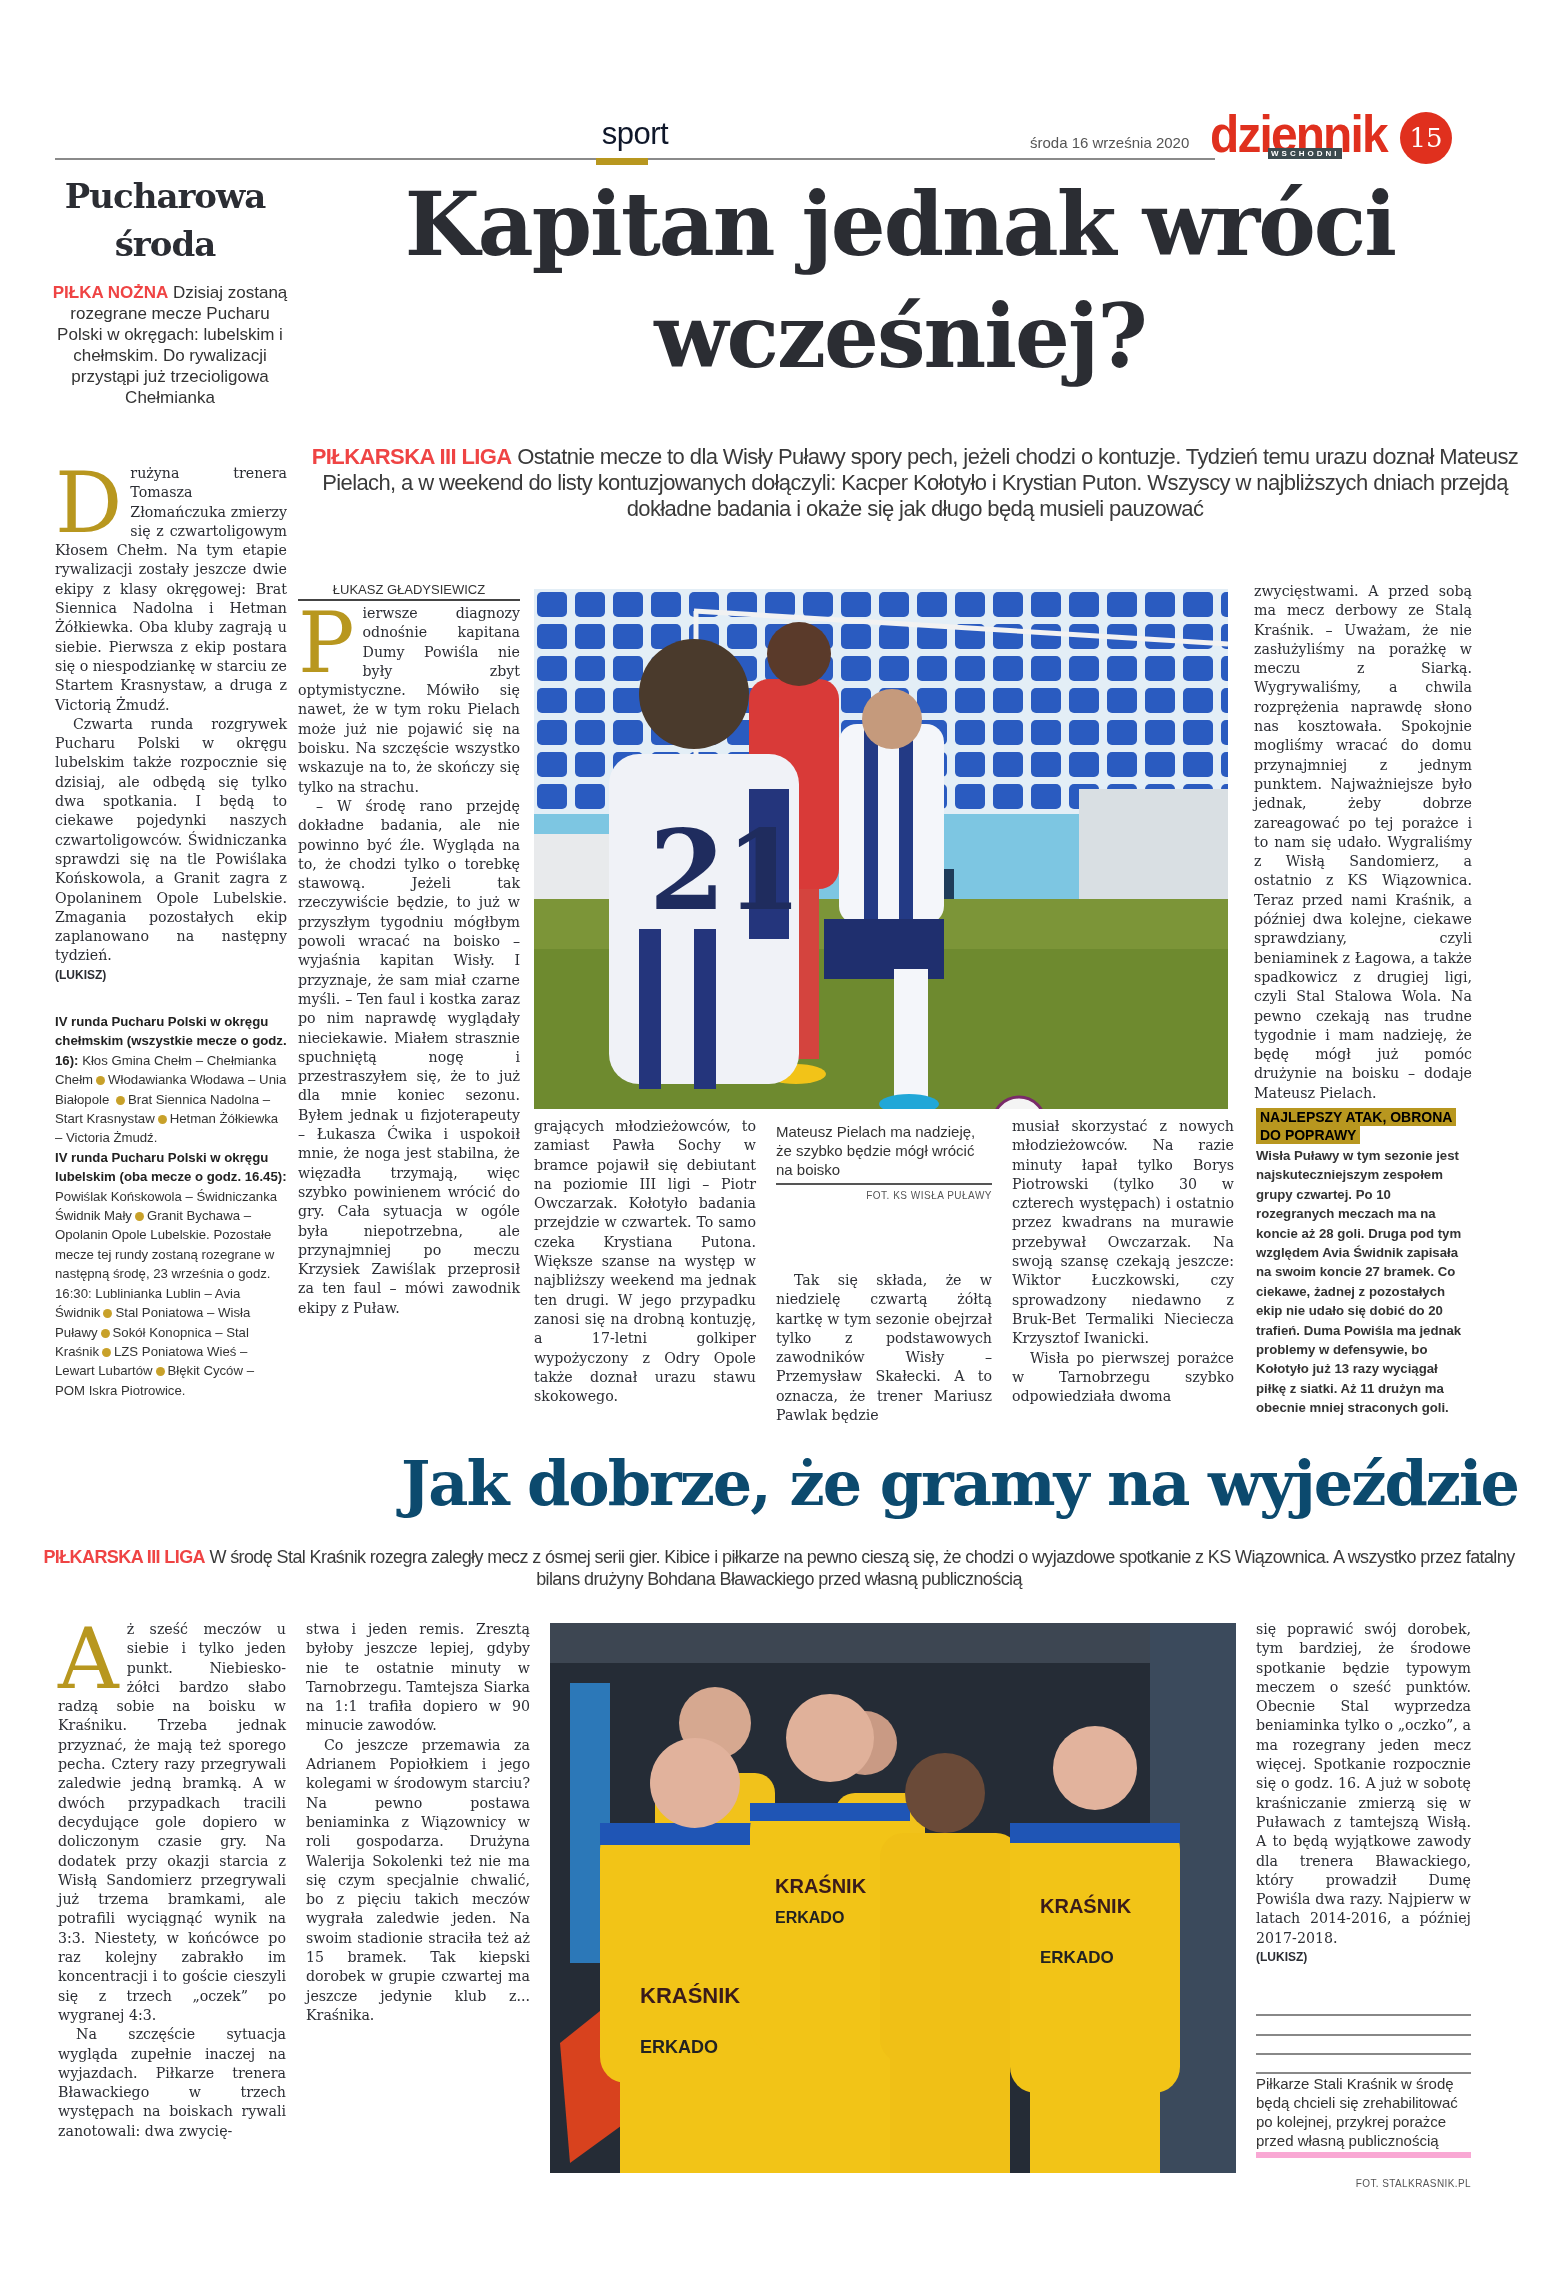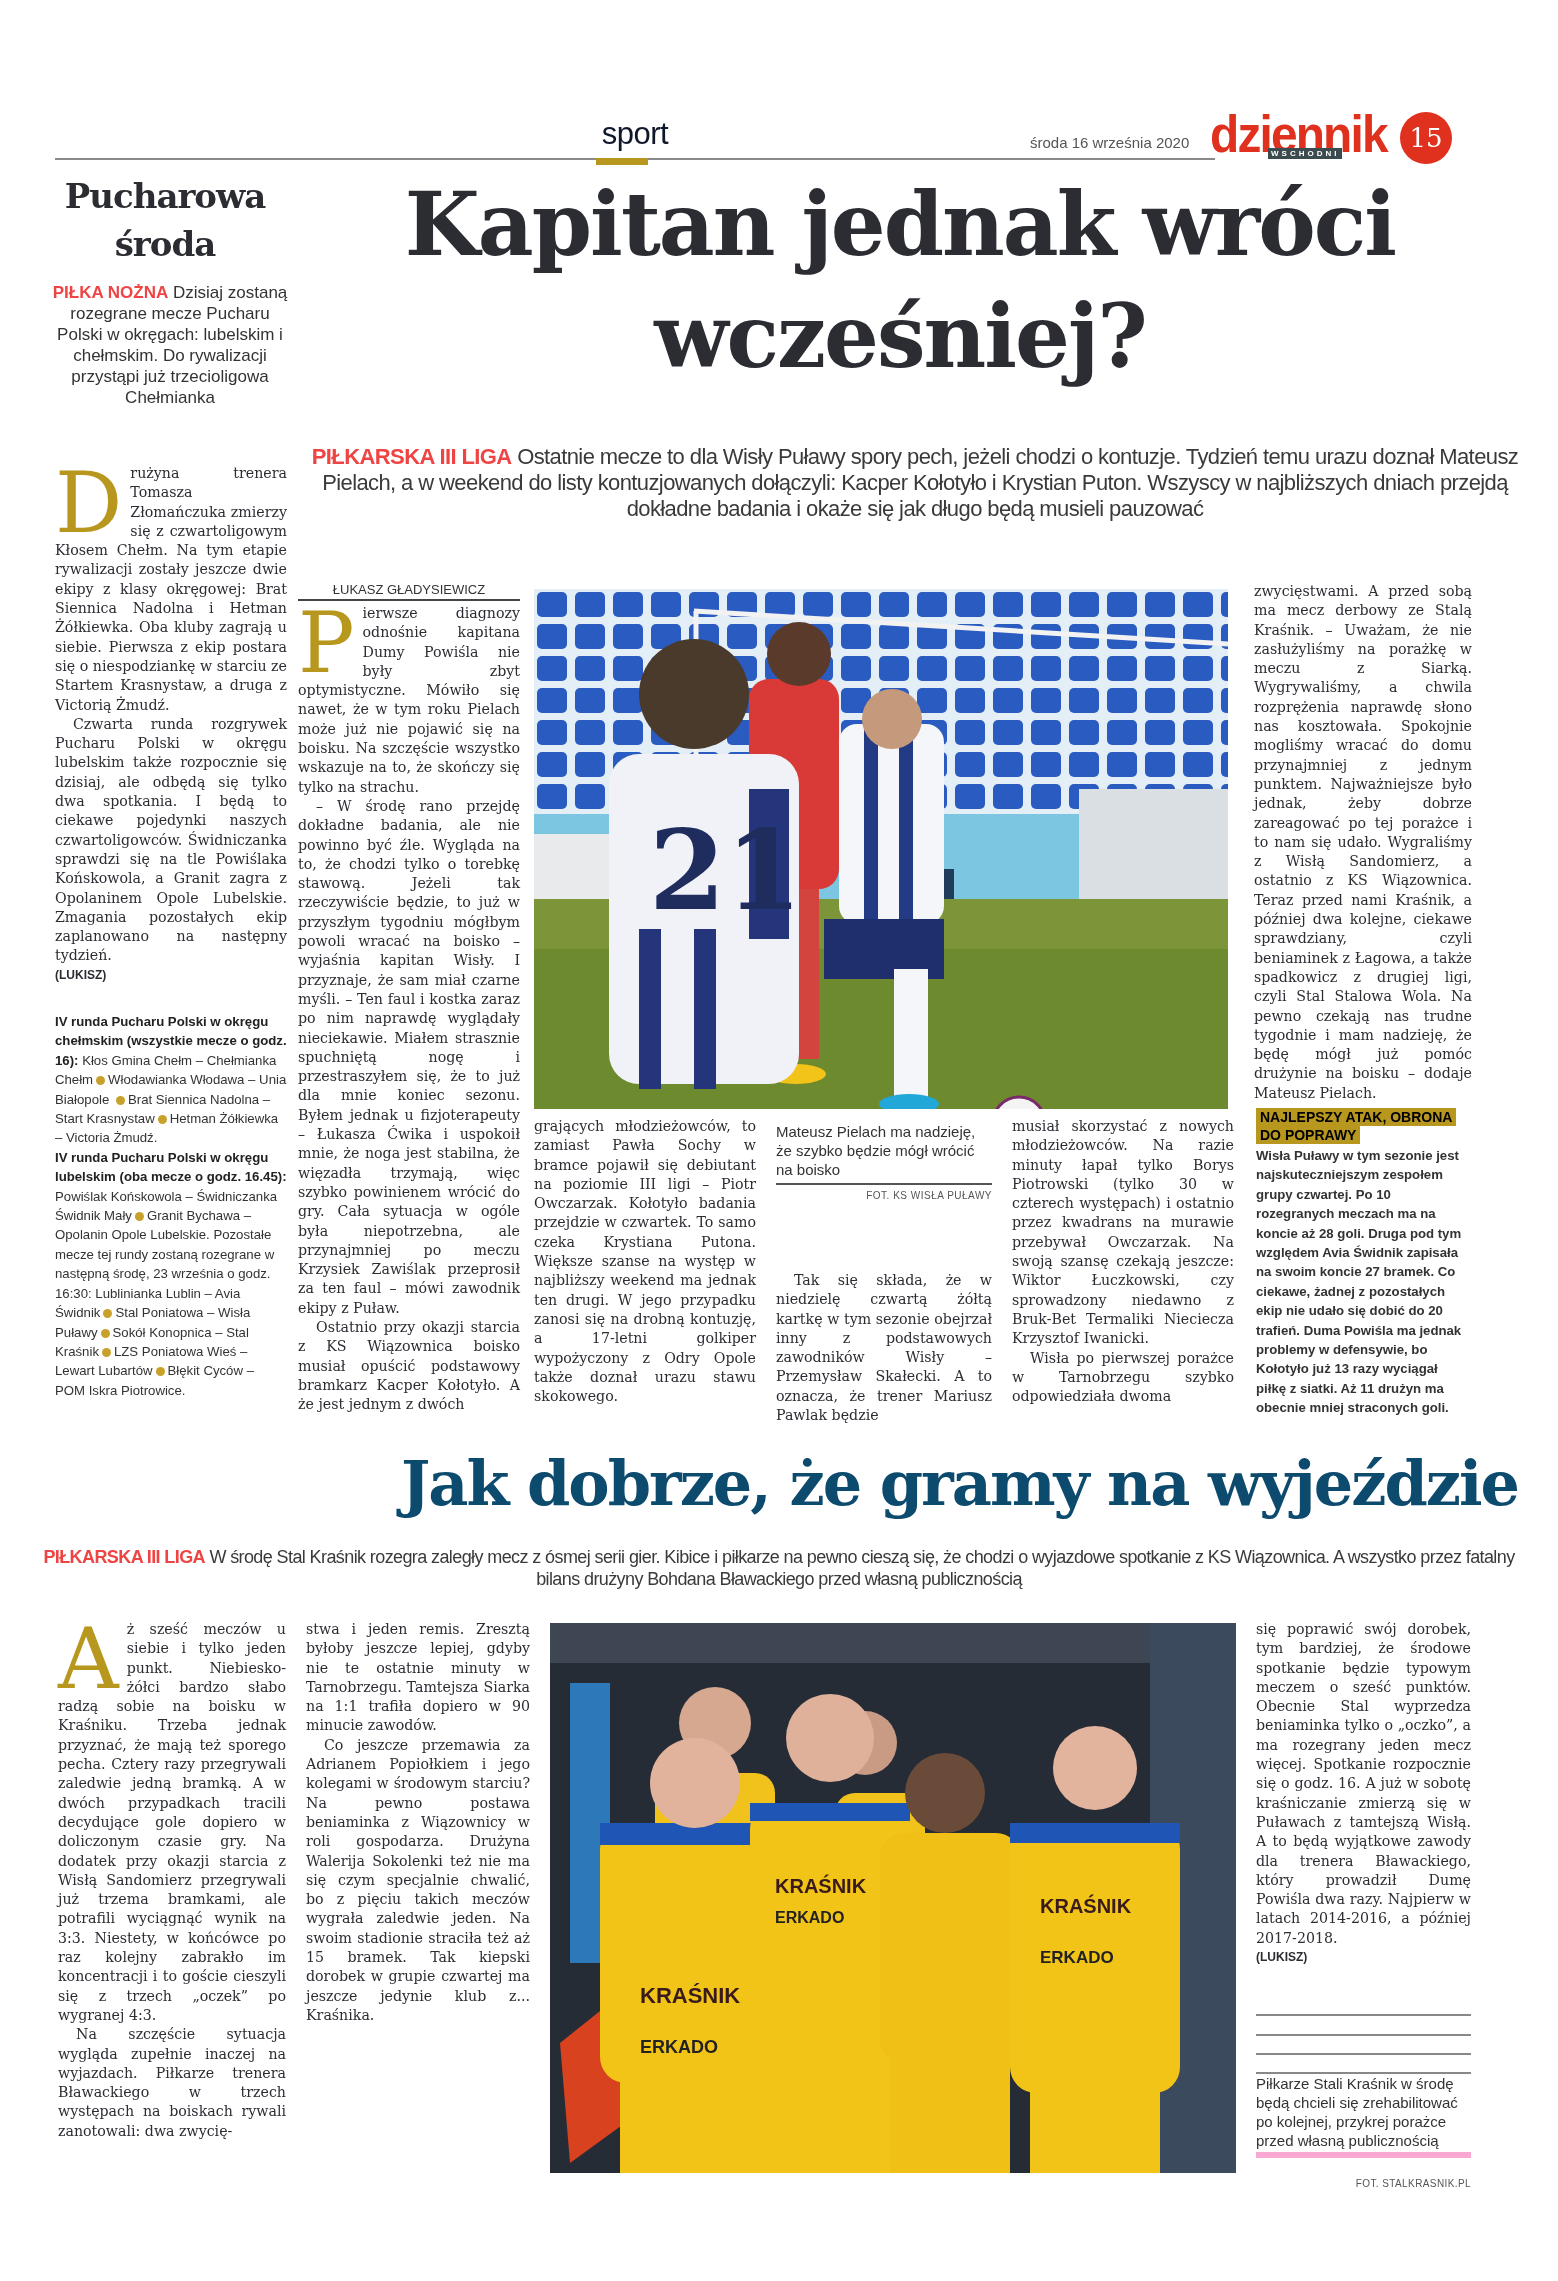--- a/index.html
+++ b/index.html
@@ -95,21 +95,20 @@
 <div class="standfirst">
   <span class="kicker">PIŁKARSKA III LIGA</span>
   <span>Ostatnie mecze to dla Wisły Puławy spory pech, jeżeli chodzi o kontuzje. Tydzień temu urazu doznał Mateusz Pielach, a w weekend do listy kontuzjowanych dołączyli: Kacper Kołotyło i Krystian Puton. Wszyscy w najbliższych dniach przejdą dokładne badania i okaże się jak długo będą musieli pauzować</span>
 </div>
 
 <div class="byline">ŁUKASZ GŁADYSIEWICZ</div>
 
 <div class="body-col" style="left:298px; top:604px; width:222px;">
   <p class="first"><span class="dropcap">P</span><span>ierwsze diagnozy odnośnie kapitana Dumy Powiśla nie były zbyt optymistyczne. Mówiło się nawet, że w tym roku Pielach może już nie pojawić się na boisku. Na szczęście wszystko wskazuje na to, że skończy się tylko na strachu.</span></p>
   <p>– W środę rano przejdę dokładne badania, ale nie powinno być źle. Wygląda na to, że chodzi tylko o torebkę stawową. Jeżeli tak rzeczywiście będzie, to już w przyszłym tygodniu mógłbym powoli wracać na boisko – wyjaśnia kapitan Wisły. I przyznaje, że sam miał czarne myśli. – Ten faul i kostka zaraz po nim naprawdę wyglądały nieciekawie. Miałem strasznie spuchniętą nogę i przestraszyłem się, że to już dla mnie koniec sezonu. Byłem jednak u fizjoterapeuty – Łukasza Ćwika i uspokoił mnie, że noga jest stabilna, że więzadła trzymają, więc szybko powinienem wrócić do gry. Cała sytuacja w ogóle była niepotrzebna, ale przynajmniej po meczu Krzysiek Zawiślak przeprosił za ten faul – mówi zawodnik ekipy z Puław.</p>
-  <p>Ostatnio przy okazji starcia z KS Wiązownica boisko musiał opuścić podstawowy bramkarz Kacper Kołotyło. A że jest jednym z dwóch</p>
 </div>
 
 <div class="photo1">
   <svg width="694" height="520" viewBox="0 0 694 520">
     <defs>
       <pattern id="seats" width="38" height="32" patternUnits="userSpaceOnUse">
         <rect width="38" height="32" fill="#e3eef6"></rect>
         <rect x="3" y="3" width="30" height="25" rx="5" fill="#2a5bc0"></rect>
       </pattern>
     </defs>
@@ -149,21 +148,21 @@
 </div>
 
 <div class="body-col" style="left:534px; top:1117px; width:222px;">
   <p class="first">grających młodzieżowców, to zamiast Pawła Sochy w bramce pojawił się debiutant na poziomie III ligi – Piotr Owczarzak. Kołotyło badania przejdzie w czwartek. To samo czeka Krystiana Putona. Większe szanse na występ w najbliższy weekend ma jednak ten drugi. W jego przypadku zanosi się na drobną kontuzję, a 17-letni golkiper wypożyczony z Odry Opole także doznał urazu stawu skokowego.</p>
 </div>
 
 <div class="caption1">Mateusz Pielach ma nadzieję, że szybko będzie mógł wrócić na boisko</div>
 <div class="credit1">FOT. KS WISŁA PUŁAWY</div>
 
 <div class="body-col" style="left:776px; top:1271px; width:216px;">
-  <p>Tak się składa, że w niedzielę czwartą żółtą kartkę w tym sezonie obejrzał inny z podstawowych zawodników Wisły – Przemysław Skałecki. A to oznacza, że trener Mariusz Pawlak będzie</p>
+  <p>Tak się składa, że w niedzielę czwartą żółtą kartkę w tym sezonie obejrzał tylko z podstawowych zawodników Wisły – Przemysław Skałecki. A to oznacza, że trener Mariusz Pawlak będzie</p>
 </div>
 
 <div class="body-col" style="left:1012px; top:1117px; width:222px;">
   <p class="first">musiał skorzystać z nowych młodzieżowców. Na razie minuty łapał tylko Borys Piotrowski (tylko 30 w czterech występach) i ostatnio przez kwadrans na murawie przebywał Owczarzak. Na swoją szansę czekają jeszcze: Wiktor Łuczkowski, czy sprowadzony niedawno z Bruk-Bet Termaliki Nieciecza Krzysztof Iwanicki.</p>
   <p>Wisła po pierwszej porażce w Tarnobrzegu szybko odpowiedziała dwoma</p>
 </div>
 
 <div class="body-col" style="left:1254px; top:582px; width:218px;">
   <p class="first">zwycięstwami. A przed sobą ma mecz derbowy ze Stalą Kraśnik. – Uważam, że nie zasłużyliśmy na porażkę w meczu z Siarką. Wygrywaliśmy, a chwila rozprężenia naprawdę słono nas kosztowała. Spokojnie mogliśmy wracać do domu przynajmniej z jednym punktem. Najważniejsze było jednak, żeby dobrze zareagować po tej porażce i to nam się udało. Wygraliśmy z Wisłą Sandomierz, a ostatnio z KS Wiązownica. Teraz przed nami Kraśnik, a później dwa kolejne, ciekawe sprawdziany, czyli beniaminek z Łagowa, a także spadkowicz z drugiej ligi, czyli Stal Stalowa Wola. Na pewno czekają nas trudne tygodnie i mam nadzieję, że będę mógł już pomóc drużynie na boisku – dodaje Mateusz Pielach.</p>
 </div>

